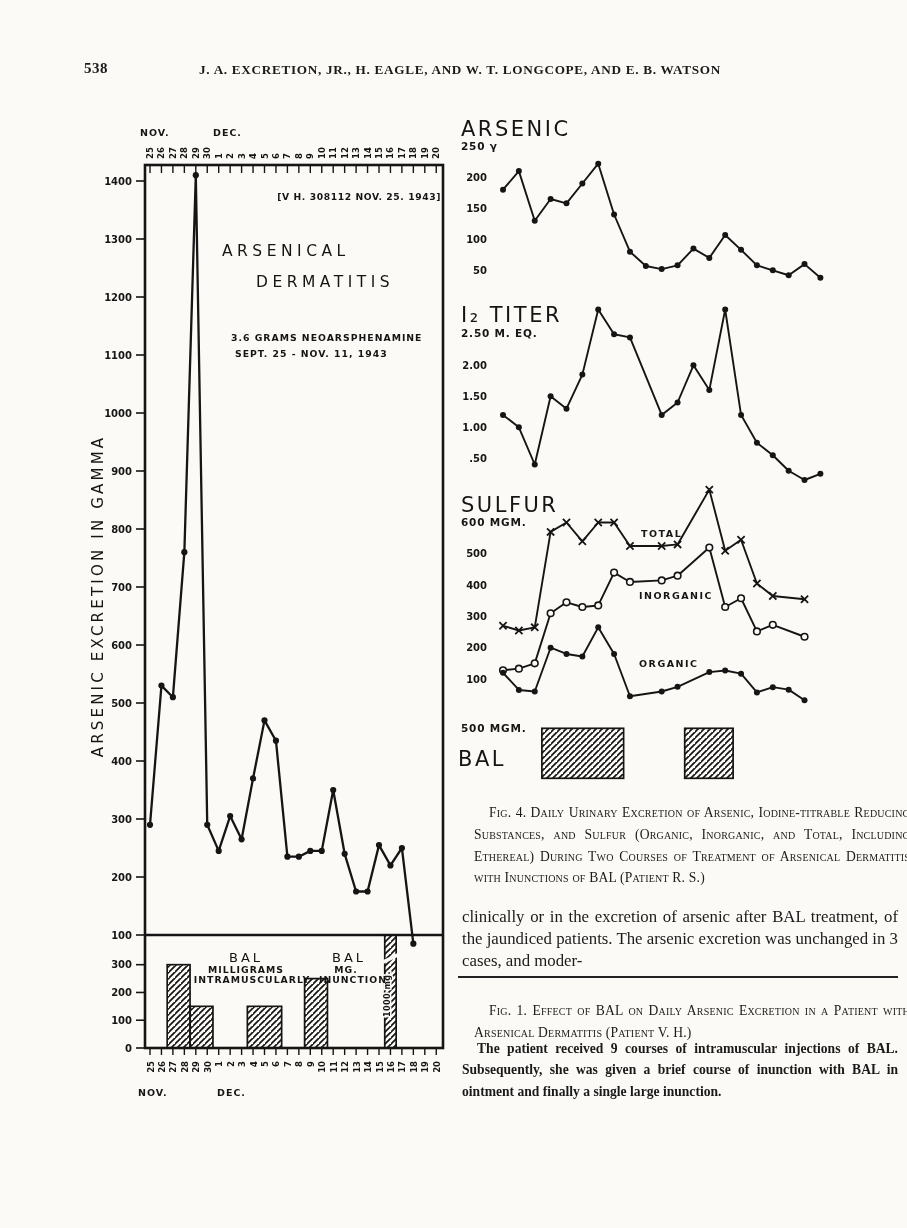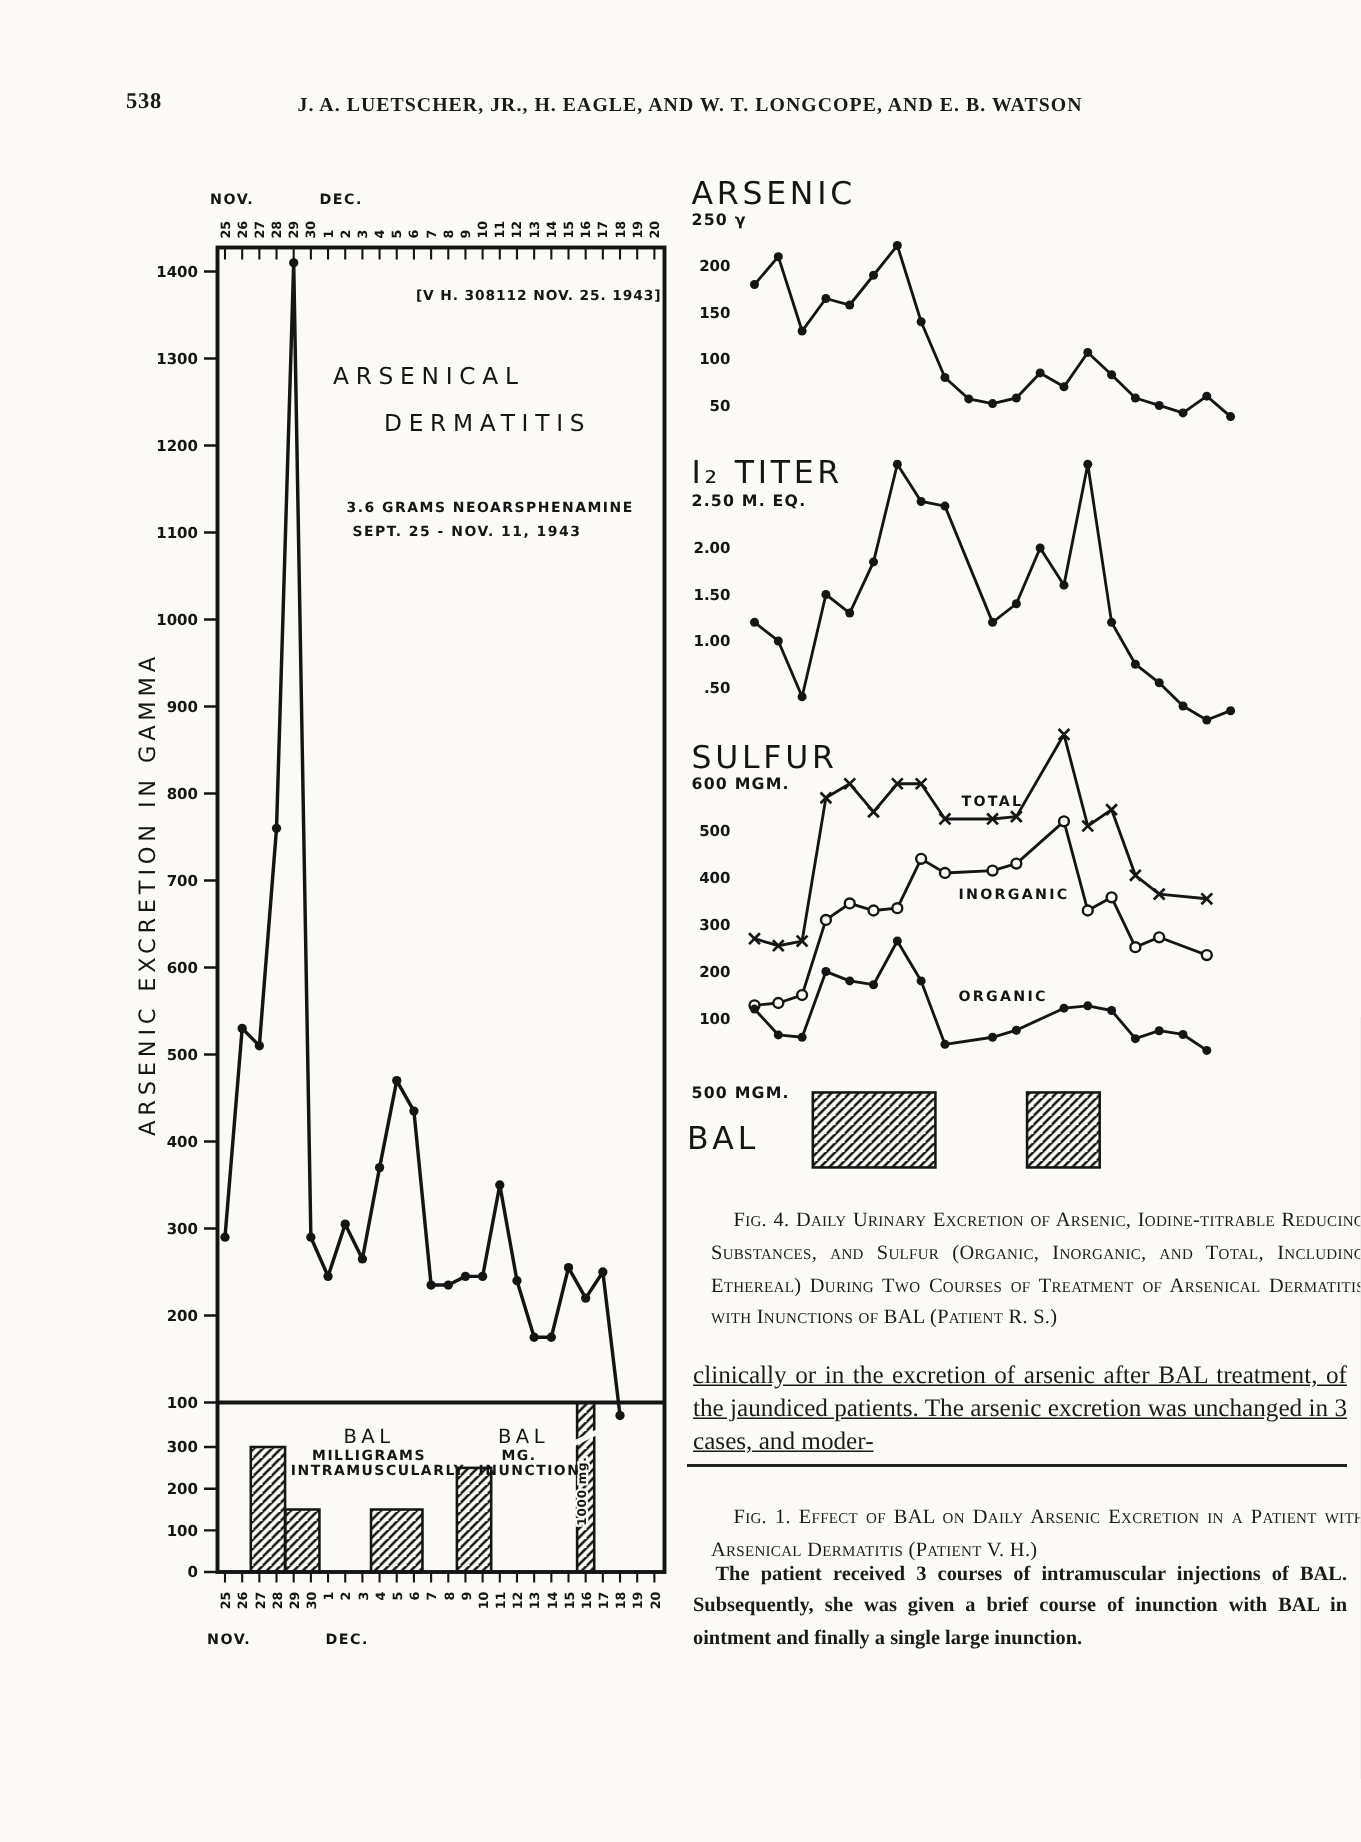--- a/index.html
+++ b/index.html
@@ -47,21 +47,21 @@
     position:absolute;left:458px;top:976px;width:440px;height:0;
     border-top:2.5px solid #222;
   }
 </style>
 </head>
 <body>
 
 <div class="page">
 
   <div class="pageno">538</div>
-  <div class="runhead">J. A. LUETSCHER, JR., H. EAGLE, AND W. T. LONGCOPE, AND E. B. WATSON</div>
+  <div class="runhead">J. A. EXCRETION, JR., H. EAGLE, AND W. T. LONGCOPE, AND E. B. WATSON</div>
 
   <svg class="figsvg" style="left:55px;top:108px;" width="402" height="1005" viewBox="0 0 402 1005">
       <defs>
         <pattern id="h3" width="6" height="6" patternUnits="userSpaceOnUse">
           <path d="M-2,2 L2,-2 M-2,8 L8,-2 M4,10 L10,4" stroke="#151515" stroke-width="1.7" fill="none"></path>
         </pattern>
       </defs>
       <rect x="90" y="57" width="298" height="883" fill="none" stroke="#151515" stroke-width="2.6"></rect>
       <line x1="90" y1="827" x2="388" y2="827" stroke="#151515" stroke-width="2.6"></line>
       <line x1="95" y1="57" x2="95" y2="65" stroke="#151515" stroke-width="1.4"></line>
@@ -381,21 +381,21 @@
       <circle cx="349.53" cy="592.284" r="3" fill="#151515"></circle>
       <text x="184" y="559" class="t-ser">ORGANIC</text>
       <text x="6" y="624" class="t-top">500 MGM.</text>
       <text x="3" y="658" class="t-title">BAL</text>
       <rect x="86.8815" y="620.3" width="81.73049999999999" height="50" fill="url(#h4)" stroke="#151515" stroke-width="1.7"></rect>
       <rect x="229.71149999999997" y="620.3" width="48.40350000000004" height="50" fill="url(#h4)" stroke="#151515" stroke-width="1.7"></rect>
     </svg>
 
   <p class="caption" style="top:790px;">Fig. 4. Daily Urinary Excretion of Arsenic, Iodine-titrable Reducing Substances, and Sulfur (Organic, Inorganic, and Total, Including Ethereal) During Two Courses of Treatment of Arsenical Dermatitis with Inunctions of BAL (Patient R. S.)</p>
 
-  <p class="bodytext" style="top:906px;text-decoration:underline;">clinically or in the excretion of arsenic after BAL treatment, of the jaundiced patients.  The arsenic excretion was unchanged in 3 cases, and moder-</p>
+  <p class="bodytext" style="top:906px;">clinically or in the excretion of arsenic after BAL treatment, of the jaundiced patients.  The arsenic excretion was unchanged in 3 cases, and moder-</p>
 
   <div class="divider"></div>
 
   <p class="caption" style="top:988px;">Fig. 1. Effect of BAL on Daily Arsenic Excretion in a Patient with Arsenical Dermatitis (Patient V. H.)</p>
 
-  <p class="notetext" style="top:1038px;">The patient received 3 courses of intramuscular injections of BAL.  Subsequently, she was given a brief course of inunction with BAL in ointment and finally a single large inunction.</p>
+  <p class="notetext" style="top:1038px;">The patient received 9 courses of intramuscular injections of BAL.  Subsequently, she was given a brief course of inunction with BAL in ointment and finally a single large inunction.</p>
 
 </div>
 
 </body></html>

